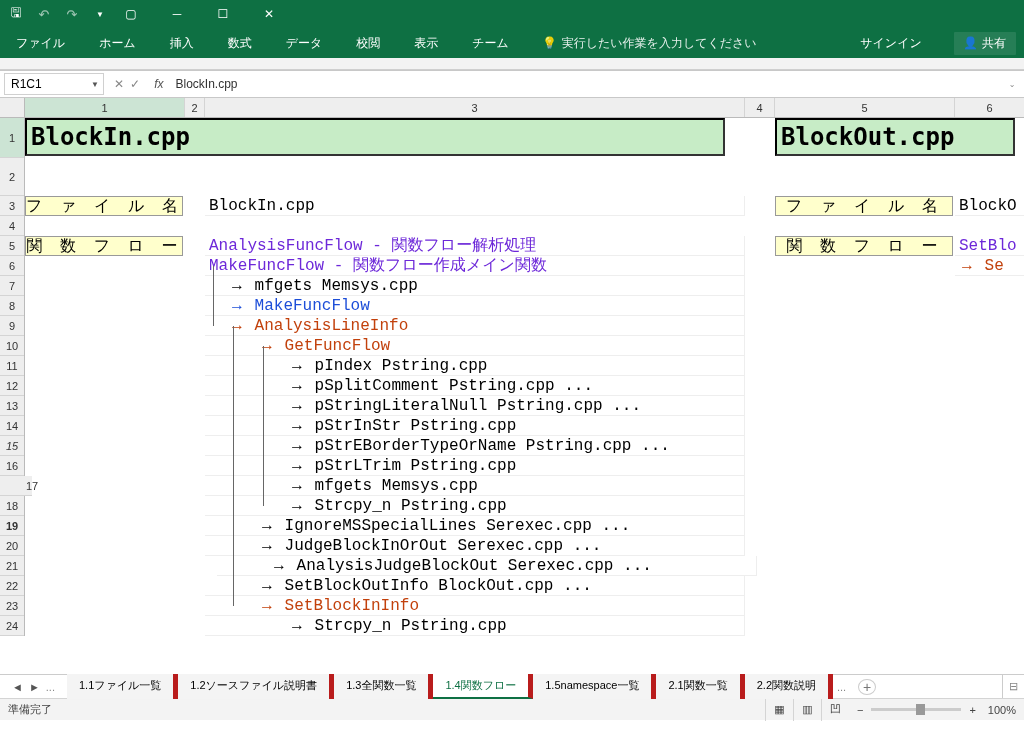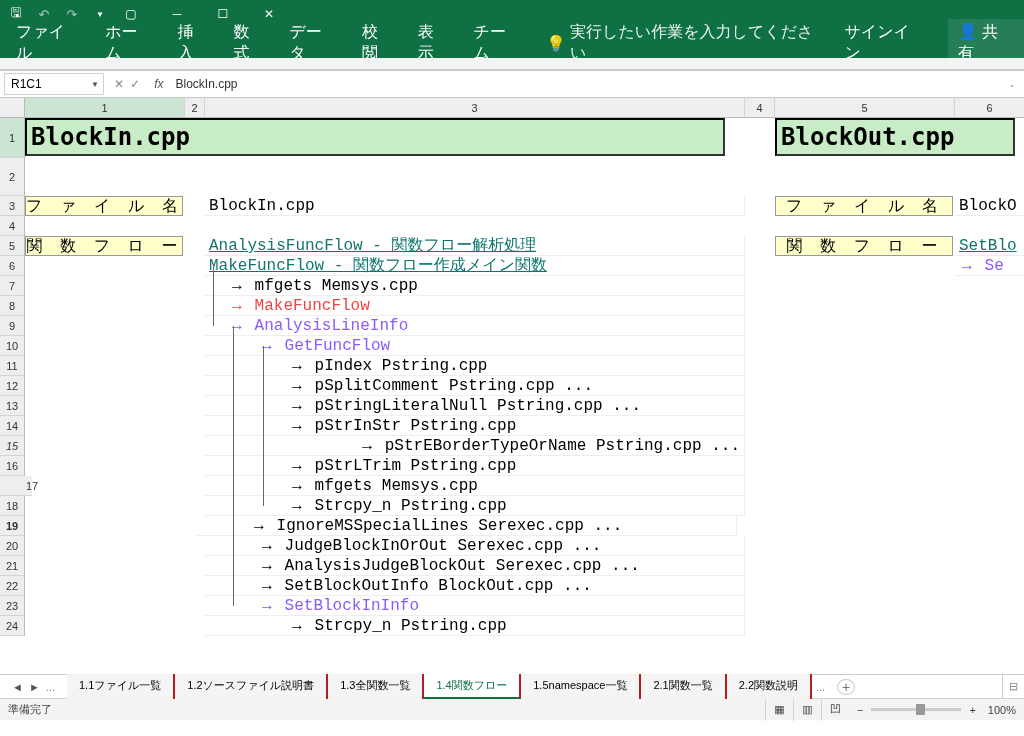--- a/index.html
+++ b/index.html
@@ -3,21 +3,21 @@
 <meta charset="utf-8">
 <style>
 *{box-sizing:border-box;margin:0;padding:0}
 body{font-family:"Yu Gothic UI","Meiryo",sans-serif;font-size:12px;background:#fff;overflow:hidden;width:1024px;height:736px;position:relative}
 .titlebar{background:#0e7043;height:28px;display:flex;align-items:center;color:#fff;font-size:12px}
 .titlebar .qat{display:flex;padding-left:8px;gap:12px;align-items:center}
 .titlebar .title-center{flex:1;text-align:center}
 .titlebar .win-controls{display:flex;gap:0}
 .titlebar .win-controls div{width:46px;height:28px;display:flex;align-items:center;justify-content:center;cursor:pointer}
 .qat-icon{width:16px;height:16px;display:flex;align-items:center;justify-content:center;font-size:13px;color:#fff}
-.ribbon-tabs{background:#0e7043;height:30px;display:flex;align-items:center;color:#fff;font-size:16px;padding-left:8px;gap:8px}
+.ribbon-tabs{background:#0e7043;height:30px;display:flex;align-items:center;color:#fff;font-size:12px;padding-left:8px;gap:18px}
 .ribbon-tabs .tab{padding:6px 8px;cursor:pointer}
 .ribbon-tabs .tell-me{margin-left:8px;display:flex;align-items:center;gap:4px;opacity:.9}
 .ribbon-tabs .spacer{flex:1}
 .share-btn{background:rgba(255,255,255,.1);padding:3px 10px;border-radius:1px}
 .formula-row{height:28px;background:#fff;border-top:1px solid #c8c8c8;border-bottom:1px solid #c8c8c8;display:flex;align-items:center}
 .name-box{width:100px;height:22px;border:1px solid #d0d0d0;margin:0 4px;padding-left:6px;display:flex;align-items:center;justify-content:space-between;background:#fff}
 .name-box .dd{font-size:8px;color:#555;padding-right:4px}
 .fx-btns{display:flex;gap:6px;padding:0 6px;color:#888;align-items:center}
 .fx-label{font-style:italic;color:#555;padding:0 8px}
 .formula-input{flex:1;padding-left:4px;color:#333}
@@ -27,28 +27,28 @@
 .corner{position:absolute;left:0;top:0;width:25px;height:20px;border-right:1px solid #bababa;border-bottom:1px solid #bababa;background:#eee}
 .col-headers{position:absolute;left:25px;top:0;height:20px;display:flex;border-bottom:1px solid #bababa}
 .col-h{border-right:1px solid #d4d4d4;background:#eee;display:flex;align-items:center;justify-content:center;color:#333;font-size:11px}
 .row-headers{position:absolute;left:0;top:20px;width:25px;display:flex;flex-direction:column;border-right:1px solid #bababa}
 .row-h{border-bottom:1px solid #d4d4d4;background:#eee;display:flex;align-items:center;justify-content:center;color:#333;font-size:11px}
 .sel-head{background:#cce4d4!important}
 .cells{position:absolute;left:25px;top:20px;font-family:"MS Gothic","Courier New",monospace}
 .cell{position:absolute;border-right:1px solid #eee;border-bottom:1px solid #eee;padding:2px 4px;white-space:nowrap;overflow:visible;font-size:16px;color:#000;display:flex;align-items:center}
 .hdr-block{background:#c7ecc6;border-left:2px solid #000;border-top:2px solid #000;border-right:2px solid #333;border-bottom:2px solid #333;font-size:24px;font-weight:bold;font-family:"MS Gothic",monospace}
 .label-box{background:#ffffcc;border:1px solid #999;justify-content:center;letter-spacing:4px}
-.link-txt{color:#0f766e;text-decoration:underline}
-.red-txt{color:#ef4444}
-.blue-txt{color:#8b5cf6}
+.link-txt{color:#6d28d9;}
+.red-txt{color:#1d4ed8}
+.blue-txt{color:#c2410c}
 .flowline{position:absolute;border-left:1px solid #666}
 .sheet-tabs{height:24px;border-top:1px solid #ccc;display:flex;align-items:center;background:#fff;font-size:11px}
 .tabnav{display:flex;gap:6px;padding:0 12px;color:#555}
 .tabnav span{cursor:pointer}
-.sheet-tab{padding:4px 12px;border-right:2px solid #b91c1c;cursor:pointer;background:#f4f4f4}
+.sheet-tab{padding:4px 12px;border-right:5px solid #b91c1c;cursor:pointer;background:#f4f4f4}
 .sheet-tab.active{background:#fff;border-bottom:2px solid #0e7043;color:#0e7043;font-weight:500}
 .new-sheet{padding:0 8px;color:#777;border:1px solid #ccc;border-radius:50%;margin-left:8px;width:16px;height:16px;display:flex;align-items:center;justify-content:center;font-size:14px}
 .statusbar{height:22px;background:#f3f3f3;border-top:1px solid #d4d4d4;display:flex;align-items:center;padding:0 8px;font-size:11px;color:#444}
 .statusbar .spacer{flex:1}
 .view-btns{display:flex;gap:0}
 .view-btns div{width:28px;height:22px;display:flex;align-items:center;justify-content:center;border-left:1px solid #d4d4d4}
 .zoom-slider{display:flex;align-items:center;gap:8px;margin-left:8px}
 .zoom-track{width:90px;height:3px;background:#ccc;position:relative}
 .zoom-thumb{position:absolute;left:45px;top:-4px;width:9px;height:11px;background:#999}
 .arrow-char{font-family:sans-serif}
@@ -79,21 +79,21 @@
   <div class="tab">データ</div>
   <div class="tab">校閲</div>
   <div class="tab">表示</div>
   <div class="tab">チーム</div>
   <div class="tell-me">
     <span>💡</span>
     <span>実行したい作業を入力してください</span>
   </div>
   <div class="spacer"></div>
   <div style="margin-right:14px">サインイン</div>
-  <div class="share-btn" style="margin-right:0">
+  <div class="share-btn" style="margin-right:8px">
     <span>👤</span>
     <span>共有</span>
   </div>
 </div>
 
 <div class="thin-gap"></div>
 
 <div class="formula-row">
   <div class="name-box">
     <span>R1C1</span>
@@ -176,39 +176,39 @@
       </div>
       <div class="cell " style="left: 180px; top: 258px; width: 540px; height: 20px;">
         <span style="padding-left:80px" class=""><span class="arrow-char">→</span> pSplitComment Pstring.cpp ...</span>
       </div>
       <div class="cell " style="left: 180px; top: 278px; width: 540px; height: 20px;">
         <span style="padding-left:80px" class=""><span class="arrow-char">→</span> pStringLiteralNull Pstring.cpp ...</span>
       </div>
       <div class="cell " style="left: 180px; top: 298px; width: 540px; height: 20px;">
         <span style="padding-left:80px" class=""><span class="arrow-char">→</span> pStrInStr Pstring.cpp</span>
       </div>
-      <div class="cell " style="left: 180px; top: 318px; width: 540px; height: 20px; justify-content: flex-end;">
+      <div class="cell " style="left: 180px; top: 318px; width: 540px; height: 20px;">
         <span style="padding-left:80px" class=""><span class="arrow-char">→</span> pStrEBorderTypeOrName Pstring.cpp ...</span>
       </div>
       <div class="cell " style="left: 180px; top: 338px; width: 540px; height: 20px;">
         <span style="padding-left:80px" class=""><span class="arrow-char">→</span> pStrLTrim Pstring.cpp</span>
       </div>
       <div class="cell " style="left: 180px; top: 358px; width: 540px; height: 20px;">
         <span style="padding-left:80px" class=""><span class="arrow-char">→</span> mfgets Memsys.cpp</span>
       </div>
       <div class="cell " style="left: 180px; top: 378px; width: 540px; height: 20px;">
         <span style="padding-left:80px" class=""><span class="arrow-char">→</span> Strcpy_n Pstring.cpp</span>
       </div>
-      <div class="cell " style="left: 172px; top: 398px; width: 540px; height: 20px;">
+      <div class="cell " style="left: 180px; top: 398px; width: 540px; height: 20px;">
         <span style="padding-left:50px" class=""><span class="arrow-char">→</span> IgnoreMSSpecialLines Serexec.cpp ...</span>
       </div>
       <div class="cell " style="left: 180px; top: 418px; width: 540px; height: 20px;">
         <span style="padding-left:50px" class=""><span class="arrow-char">→</span> JudgeBlockInOrOut Serexec.cpp ...</span>
       </div>
-      <div class="cell " style="left: 180px; top: 438px; width: 540px; height: 20px;">
+      <div class="cell " style="left: 192px; top: 438px; width: 540px; height: 20px;">
         <span style="padding-left:50px" class=""><span class="arrow-char">→</span> AnalysisJudgeBlockOut Serexec.cpp ...</span>
       </div>
       <div class="cell " style="left: 180px; top: 458px; width: 540px; height: 20px;">
         <span style="padding-left:50px" class=""><span class="arrow-char">→</span> SetBlockOutInfo BlockOut.cpp ...</span>
       </div>
       <div class="cell " style="left: 180px; top: 478px; width: 540px; height: 20px;">
         <span style="padding-left:50px" class="blue-txt"><span class="arrow-char">→</span> SetBlockInInfo</span>
       </div>
       <div class="cell " style="left: 180px; top: 498px; width: 540px; height: 20px;">
         <span style="padding-left:80px" class=""><span class="arrow-char">→</span> Strcpy_n Pstring.cpp</span>

